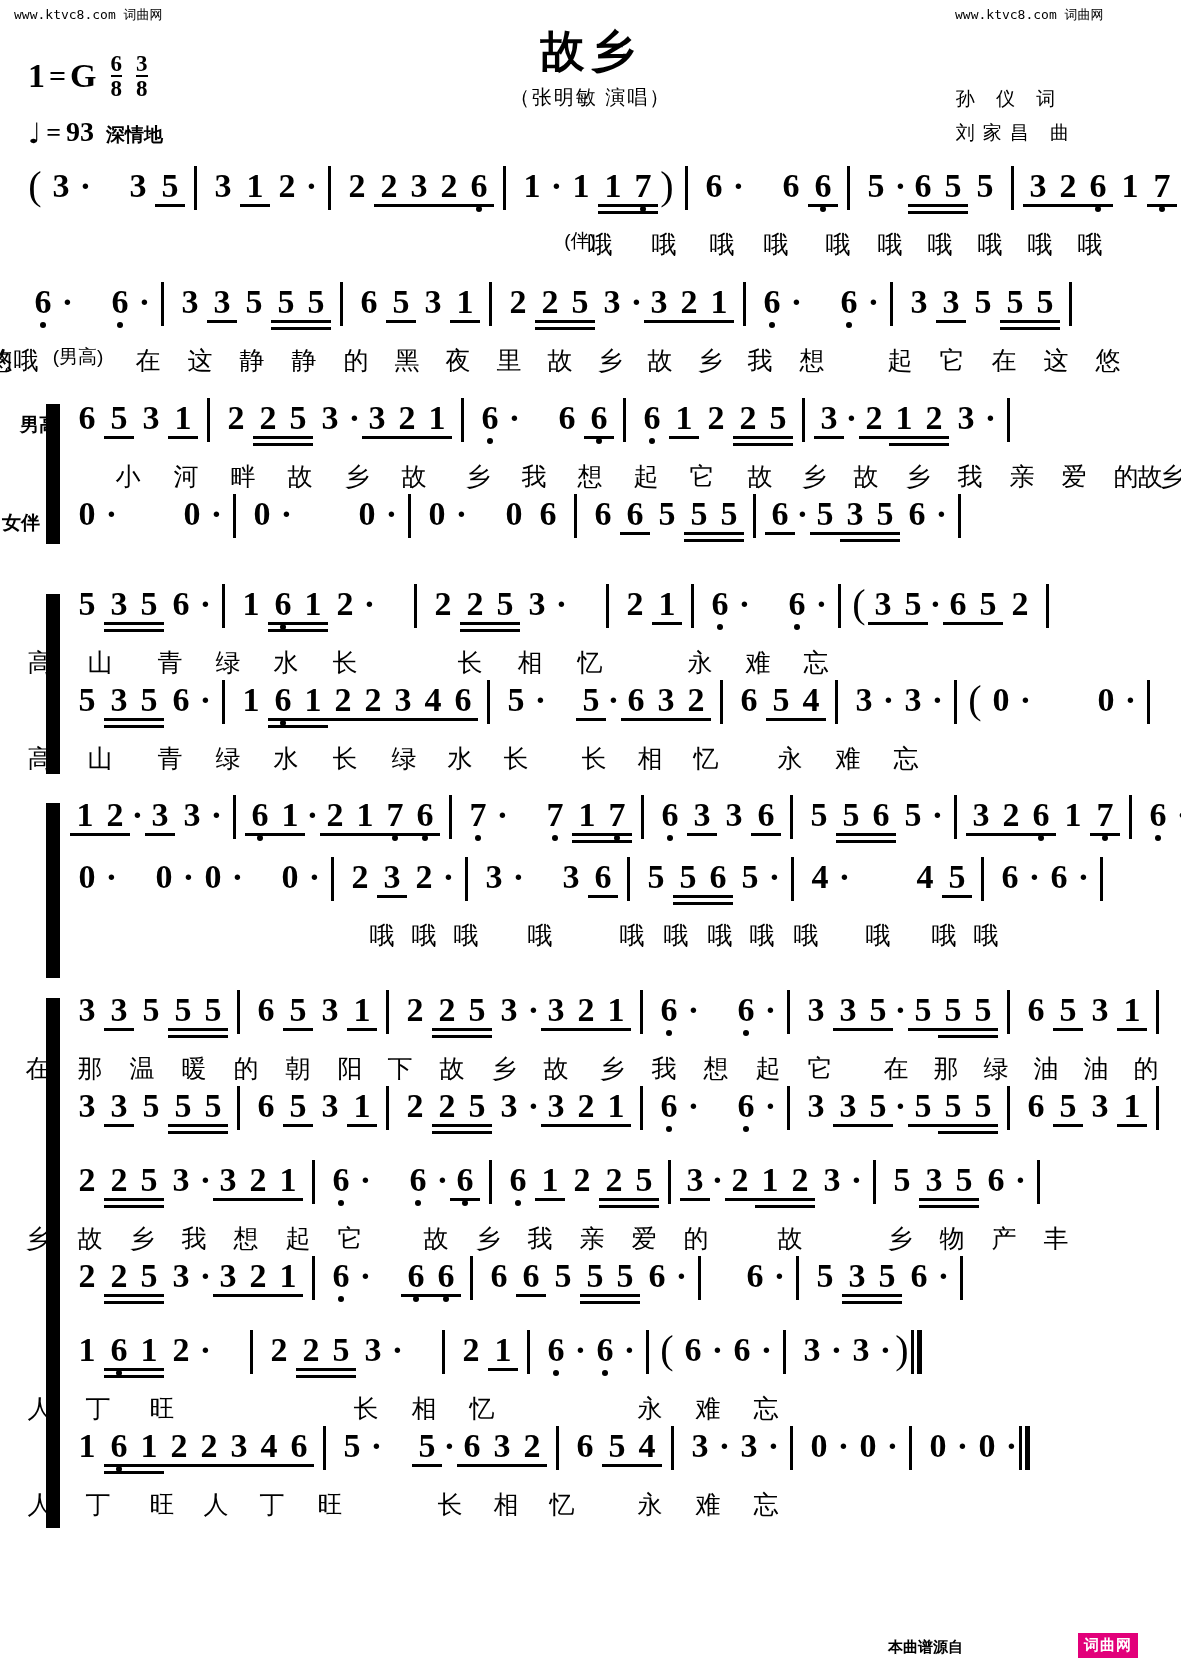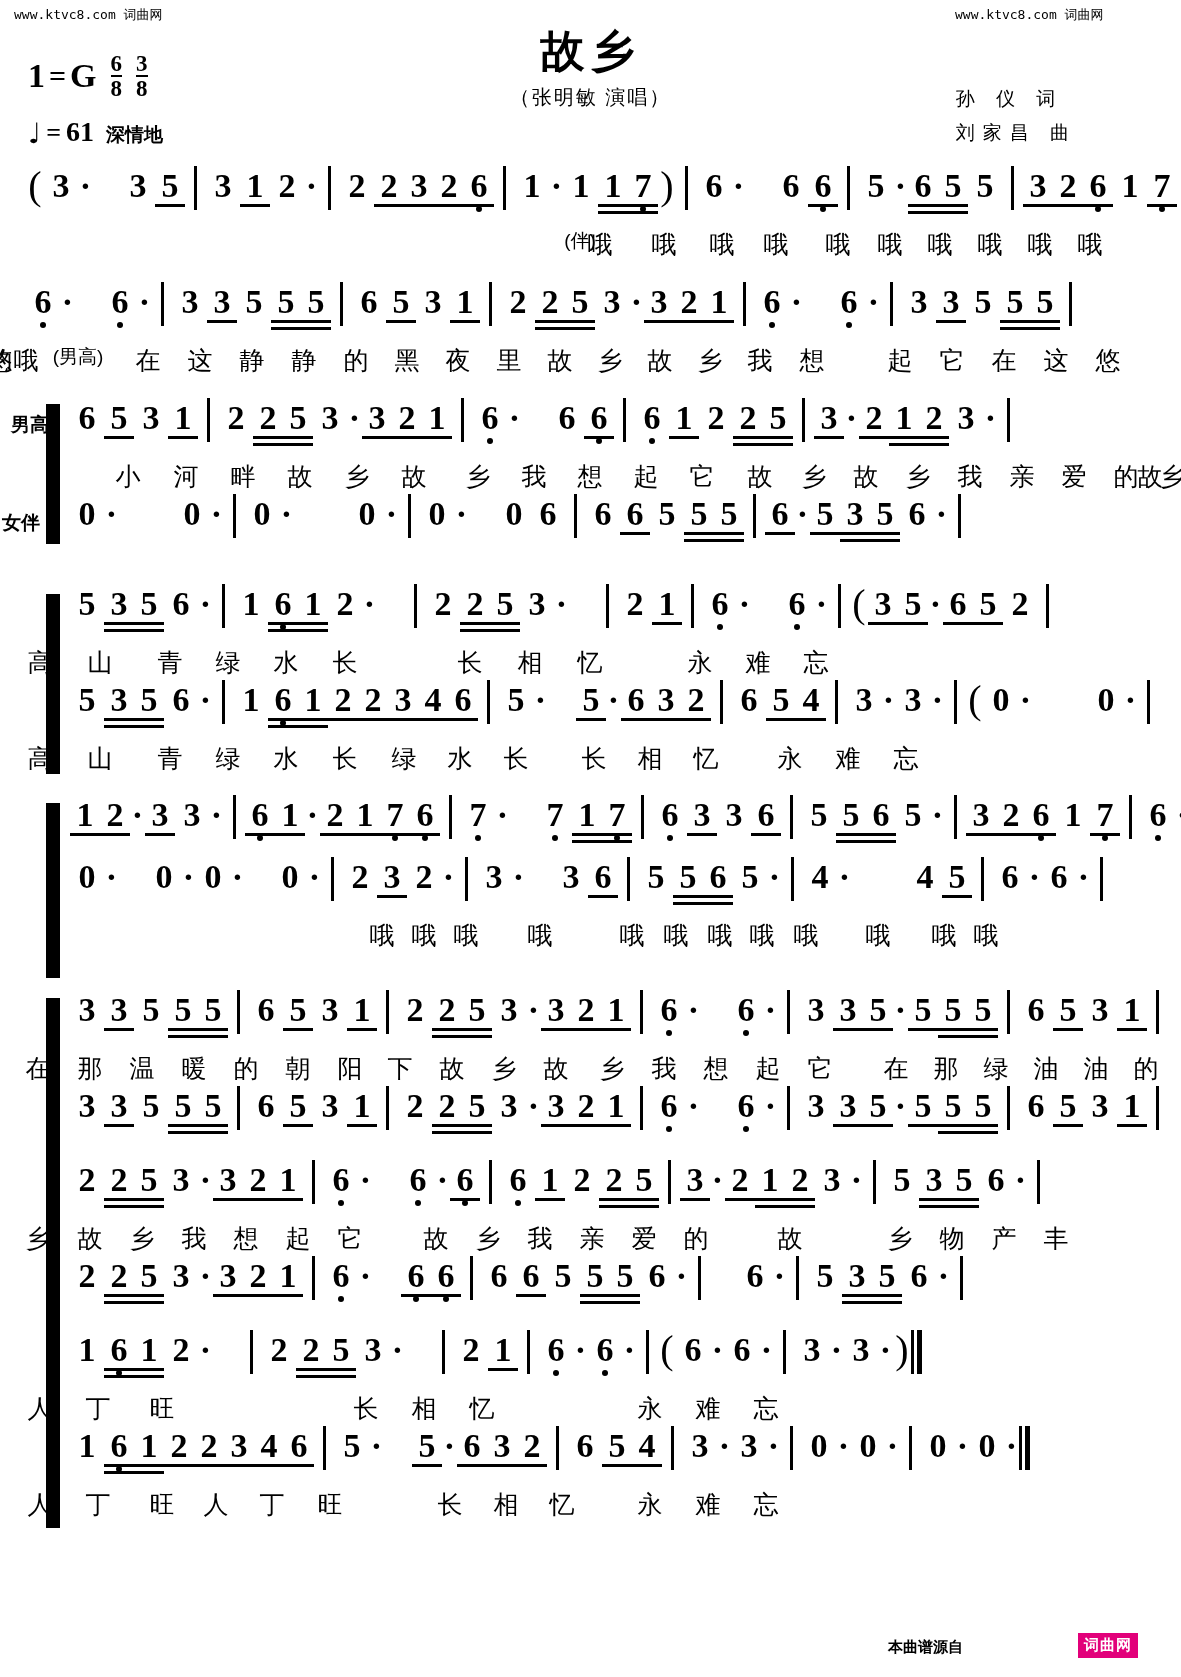--- a/index.html
+++ b/index.html
@@ -86,21 +86,21 @@
   </span>
   <span class="frac">
     <span class="num">3</span>
     <span class="den">8</span>
   </span>
 </div>
 
 <div class="tempo">
   <span class="qn">♩</span>
   <span class="teq">=</span>
-  <span class="bpm">61</span>
+  <span class="bpm">93</span>
   <span class="expr">深情地</span>
 </div>
 
 <div id="score">
     <div class="system" style="top: 166px;">
       <div class="staffrow" style="height: 62px;">
         <div class="notes" style="left: 26px;">
           <span class="n pr" style="width: 18px;">(</span>
           <span class="n" style="width: 34px;">3</span>
           <span class="n" style="width: 15px;">·</span>
@@ -223,21 +223,21 @@
         <span class="lyr" style="left: 952px;">它</span>
         <span class="lyr" style="left: 1004px;">在</span>
         <span class="lyr" style="left: 1056px;">这</span>
         <span class="lyr" style="left: 1108px;">悠</span>
         <span class="lyr" style="left: 0px;">悠</span>
         <span class="lyr" style="left: 0px;">的</span>
       </div>
     </div>
     <div class="system" style="top: 398px;">
       <div class="brace" style="left: 46px; top: 6px; height: 140px;"></div>
-      <div class="grplabel" style="left: 11px; top: 14px; font-family: Liberation Mono, monospace;">男高</div>
+      <div class="grplabel" style="left: 20px; top: 14px; font-family: Liberation Mono, monospace;">男高</div>
       <div class="grplabel" style="left: 2px; top: 112px;">女伴</div>
       <div class="staffrow" style="height: 62px;">
         <div class="notes" style="left: 70px;">
           <span class="n" style="width: 34px;">6</span>
           <span class="n" style="width: 30px;">5<i class="b1" style="top: 38px;"></i></span>
           <span class="n" style="width: 34px;">3</span>
           <span class="n" style="width: 30px;">1<i class="b1" style="top: 38px;"></i></span>
           <span class="bar"></span>
           <span class="n" style="width: 34px;">2</span>
           <span class="n" style="width: 30px;">2<i class="b1" style="top: 38px;"></i><i class="b2" style="top: 45px;"></i></span>

